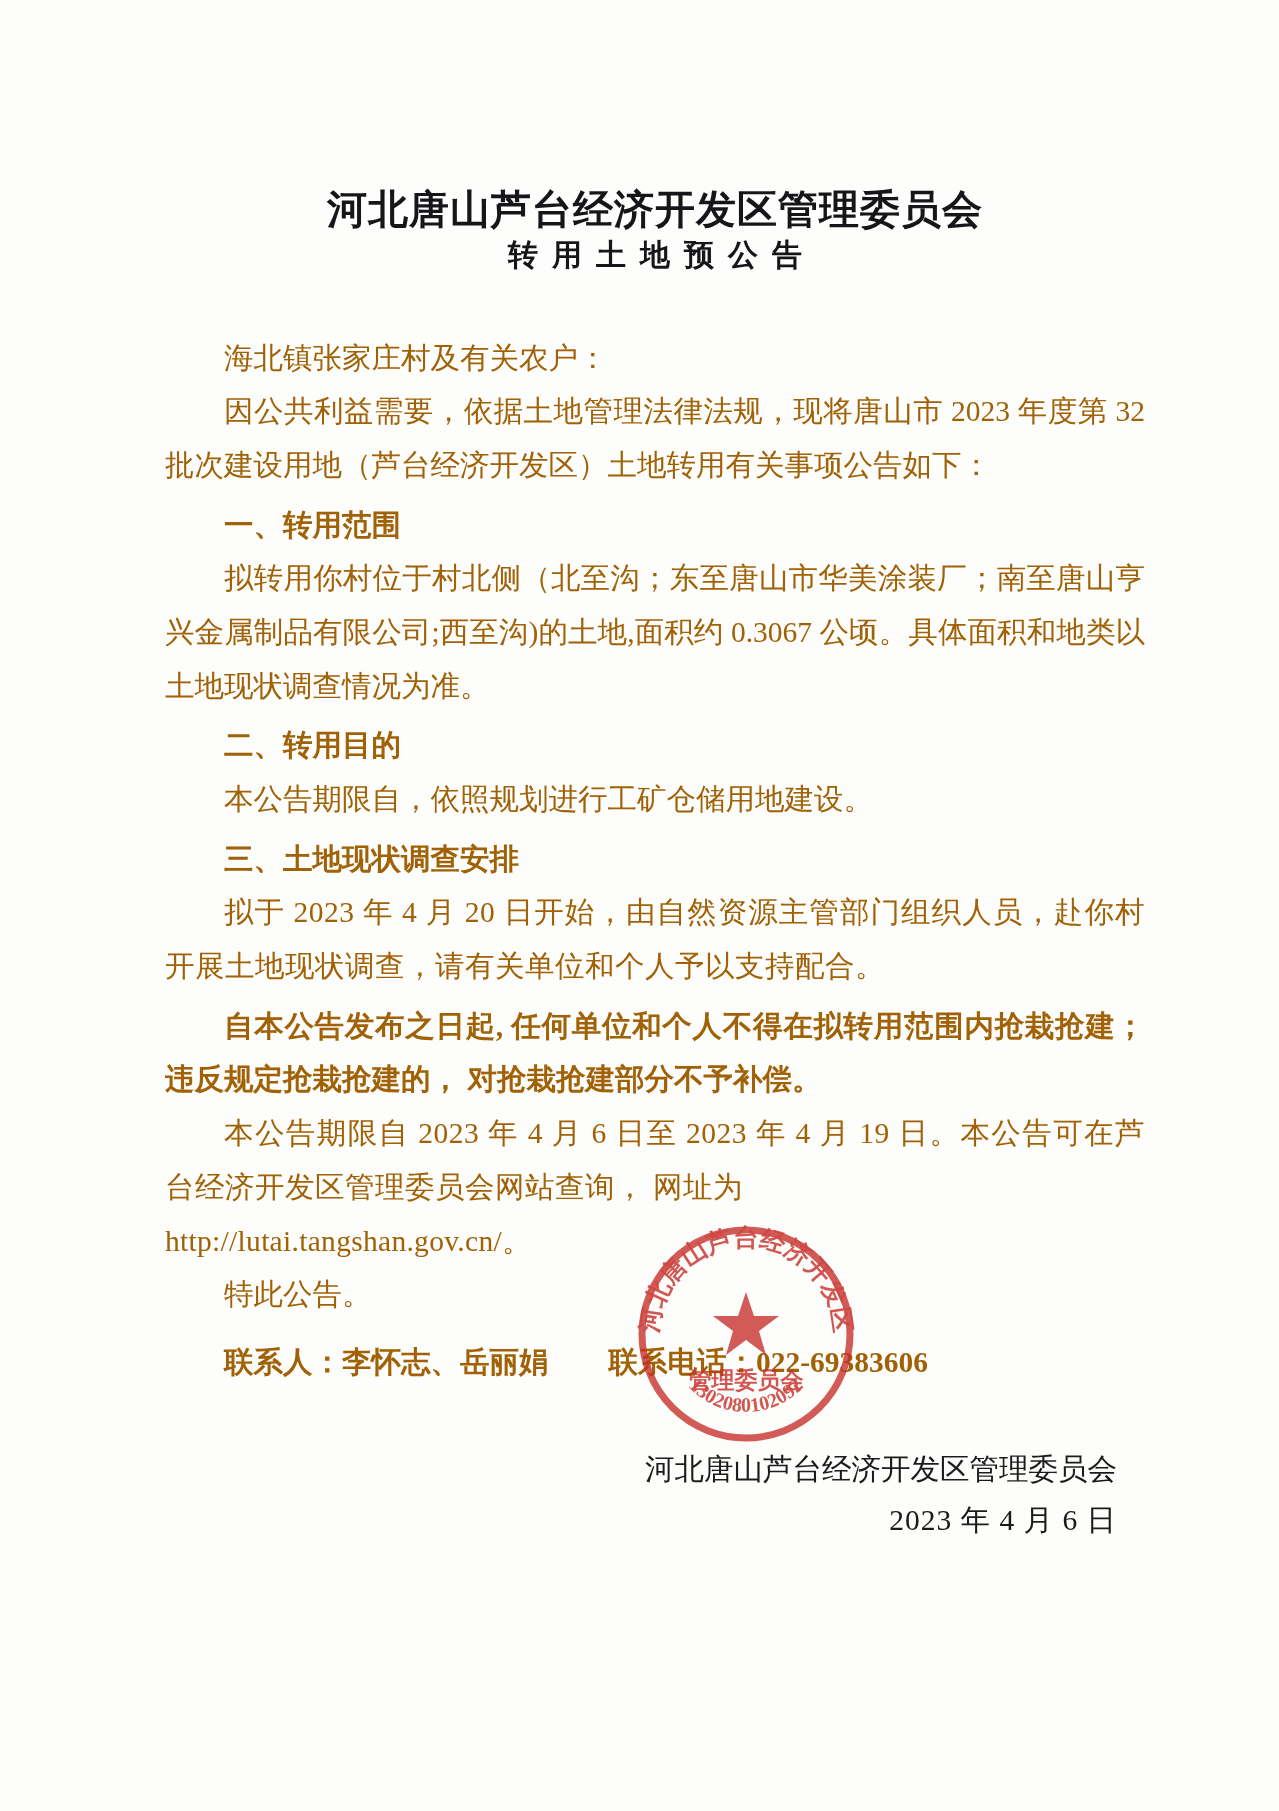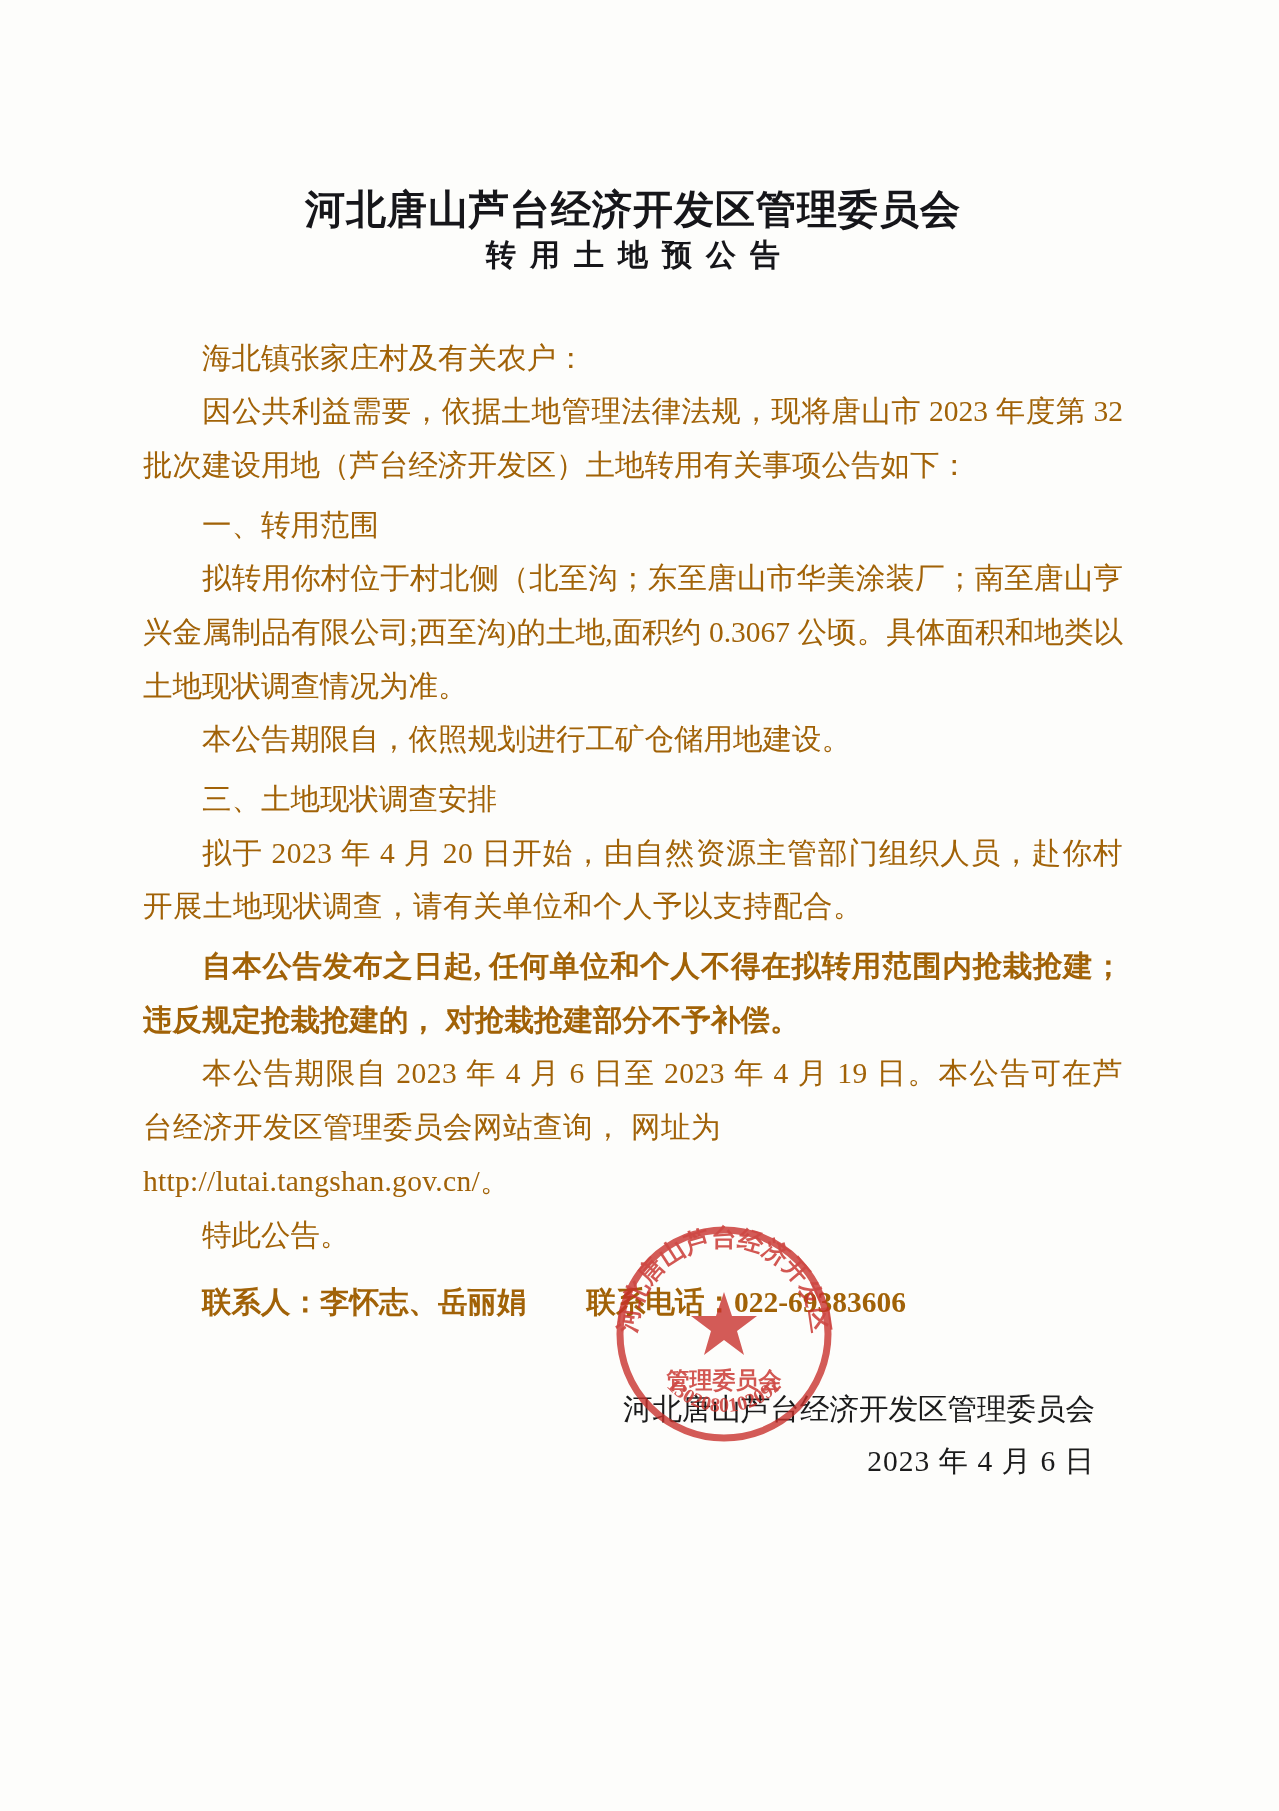--- a/index.html
+++ b/index.html
@@ -15,21 +15,21 @@
     color: #1b1b1b;
     overflow: hidden;
   }
   .page {
     position: absolute;
     inset: 0;
     background: #fdfdfb;
   }
   .sheet {
     position: absolute;
-    left: 143px;
+    left: 165px;
     top: 0;
     width: 980px;
     height: 1524px;
   }
   .doc-title {
     text-align: center;
     font-weight: bold;
     color: #16161a;
     letter-spacing: 1px;
   }
@@ -56,21 +56,21 @@
   }
   p.para {
     margin: 0;
     text-indent: 2em;
     text-align: justify;
     text-justify: inter-ideograph;
   }
   p.heading {
     margin: 6px 0 0 0;
     text-indent: 2em;
-    font-weight: normal;
+    font-weight: bold;
   }
   p.bold-warning {
     margin: 6px 0 0 0;
     text-indent: 2em;
     font-weight: bold;
     text-align: justify;
     text-justify: inter-ideograph;
   }
   p.spaced {
     letter-spacing: 0.5px;
@@ -125,20 +125,21 @@
 
     <div class="body-block">
 
       <p class="para salutation">海北镇张家庄村及有关农户：</p>
 
       <p class="para">因公共利益需要，依据土地管理法律法规，现将唐山市 2023 年度第 32 批次建设用地（芦台经济开发区）土地转用有关事项公告如下：</p>
 
       <p class="heading">一、转用范围</p>
       <p class="para">拟转用你村位于村北侧（北至沟；东至唐山市华美涂装厂；南至唐山亨兴金属制品有限公司;西至沟)的土地,面积约 0.3067 公顷。具体面积和地类以土地现状调查情况为准。</p>
 
+      <p class="heading">二、转用目的</p>
       <p class="para">本公告期限自，依照规划进行工矿仓储用地建设。</p>
 
       <p class="heading">三、土地现状调查安排</p>
       <p class="para spaced">拟于 2023 年 4 月 20 日开始，由自然资源主管部门组织人员，赴你村开展土地现状调查，请有关单位和个人予以支持配合。</p>
 
       <p class="bold-warning">自本公告发布之日起, 任何单位和个人不得在拟转用范围内抢栽抢建；违反规定抢栽抢建的， 对抢栽抢建部分不予补偿。</p>
 
       <p class="para spaced">本公告期限自 2023 年 4 月 6 日至 2023 年 4 月 19 日。本公告可在芦台经济开发区管理委员会网站查询， 网址为</p>
       <p class="para url" style="text-indent:0">http://lutai.tangshan.gov.cn/。</p>
 

